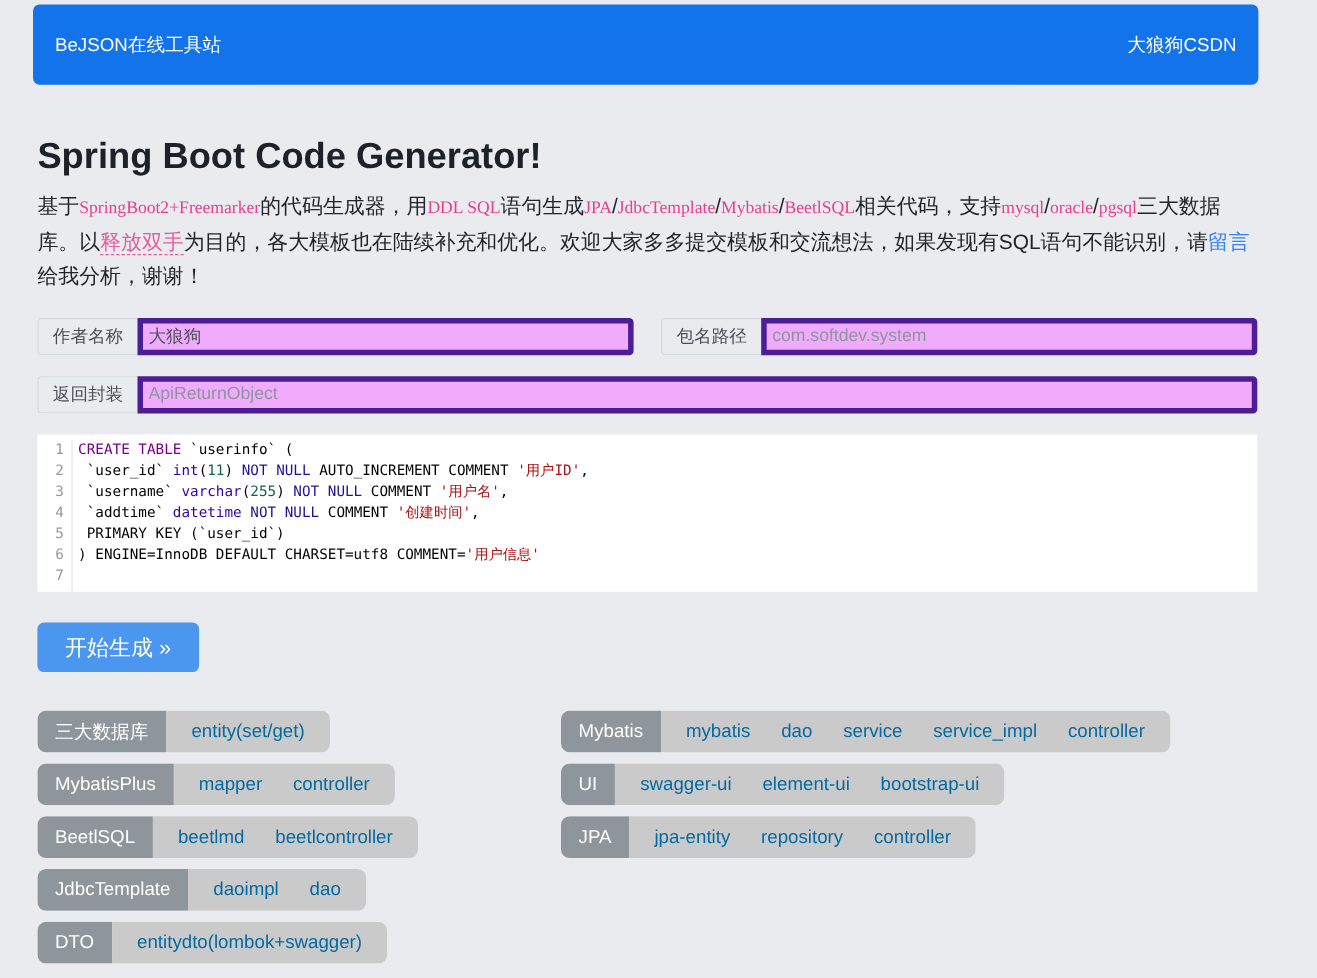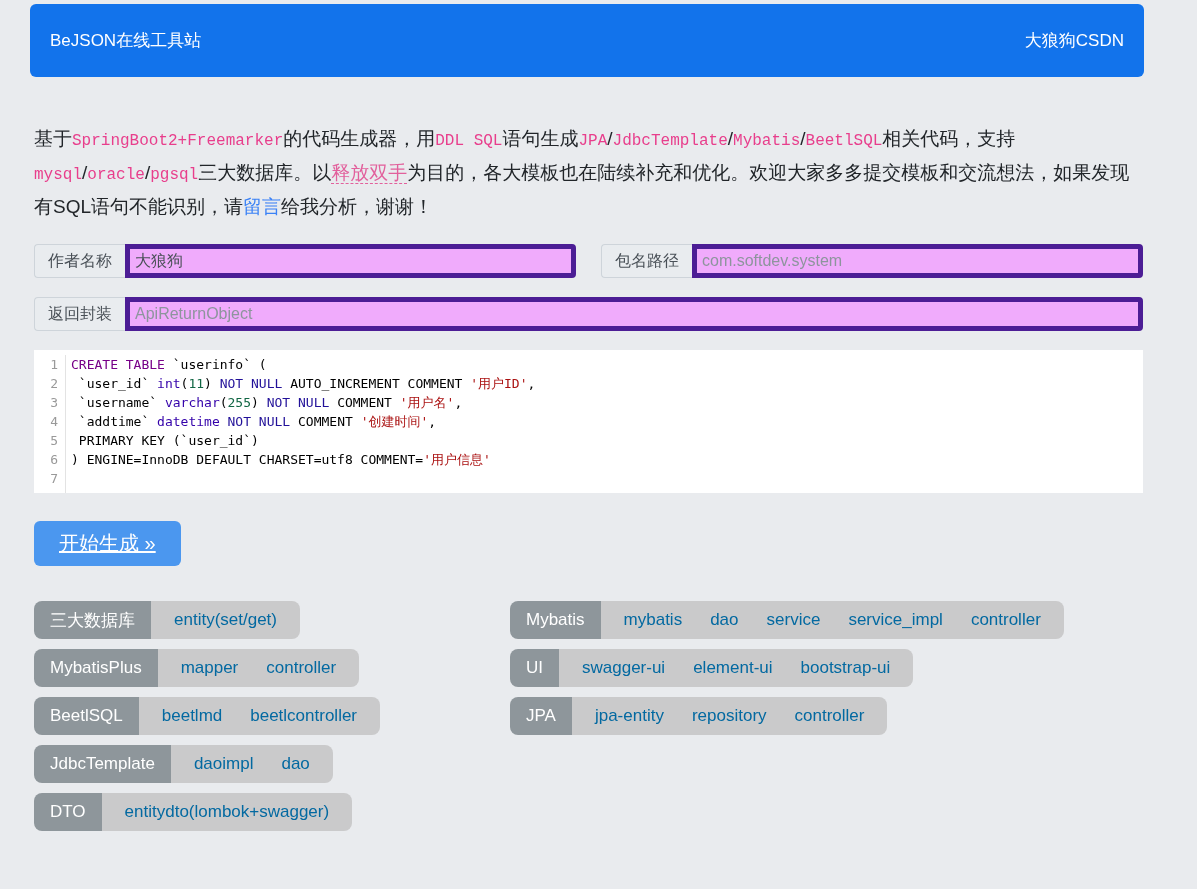--- a/index.html
+++ b/index.html
@@ -17,21 +17,21 @@
   }
   .header{
     margin:4px 53px 0 30px;height:73px;background:var(--header_bg);
     border-radius:6px;display:flex;align-items:center;justify-content:space-between;
     padding:0 20px;
   }
   .header a{color:#fff;text-decoration:none;font-size:17px;cursor:pointer;}
   .main{margin:0 54px 0 34px;padding-top:46px;}
   .page-title{font-size:33px;font-weight:700;color:#1d2129;margin:0 0 12px 0;letter-spacing:0;}
   .intro{font-size:19px;line-height:31px;margin:0 0 22px 0;}
-  .seg-code{font-family:Liberation Mono, monospace;font-size:16px;color:var(--code_pink);}
+  .seg-code{font-family:Liberation Serif, serif;font-size:16px;color:var(--code_pink);}
   .seg-pink{color:var(--link_pink);text-decoration:none;border-bottom:1px dashed var(--link_pink);cursor:pointer;}
   .seg-blue{color:var(--link_blue);text-decoration:none;cursor:pointer;}
   .form-row{display:flex;gap:25px;margin-bottom:19px;}
   .input-group{display:flex;flex:1;height:34px;}
   .ig-label{
     background:#e9ecef;border:1px solid #ced4da;border-right:0;border-radius:4px 0 0 4px;
     display:flex;align-items:center;padding:16px 13px;font-size:16px;color:#495057;white-space:nowrap;
   }
   .input-group input{
     flex:1;min-width:0;border:5px solid #4c1d95;border-radius:0 4px 4px 0;
@@ -46,39 +46,39 @@
   }
   .gutter{width:32px;flex-shrink:0;text-align:right;padding-right:7px;color:#999;border-right:1px solid #e3e3e3;}
   .code-area{flex:1;padding-left:5px;white-space:pre;overflow:hidden;color:#000;cursor:text;}
   .tok-kw{color:var(--sql_keyword);} .tok-type{color:var(--sql_type);}
   .tok-atom{color:var(--sql_atom);} .tok-num{color:var(--sql_number);}
   .tok-str{color:var(--sql_string);} .tok-pl{color:#000;}
   .generate-btn{
     background:var(--button_bg);color:#fff;border:none;border-radius:6px;
     font-size:20px;padding:9px 25px;cursor:pointer;margin-bottom:35px;
     font-family:"Liberation Sans",sans-serif;
-    text-decoration:underline;
   }
   .tag-area{display:flex;align-items:flex-start;}
   .tag-col-left{width:476px;flex-shrink:0;}
   .tag-col-right{flex:1;}
   .tag-group{display:flex;width:max-content;height:38px;border-radius:8px;overflow:hidden;margin-bottom:10px;}
   .tag-label{background:var(--tag_dark);color:#fff;display:flex;align-items:center;padding:0 16px;font-size:17px;white-space:nowrap;}
   .tag-items{background:var(--tag_light);display:flex;align-items:center;padding:0 9px;}
   .tag-item{padding:0 14px;font-size:17px;color:#0369a1;line-height:38px;cursor:pointer;white-space:nowrap;}
 </style>
 </head>
 <body>
 
 <div class="header">
   <a>BeJSON在线工具站</a>
   <a>大狼狗CSDN</a>
 </div>
 
 <div class="main">
+  <h1 class="page-title">Spring Boot Code Generator!</h1>
 
   <p class="intro"><span>基于</span><code class="seg-code">SpringBoot2+Freemarker</code><span>的代码生成器，用</span><code class="seg-code">DDL SQL</code><span>语句生成</span><code class="seg-code">JPA</code><span>/</span><code class="seg-code">JdbcTemplate</code><span>/</span><code class="seg-code">Mybatis</code><span>/</span><code class="seg-code">BeetlSQL</code><span>相关代码，支持</span><code class="seg-code">mysql</code><span>/</span><code class="seg-code">oracle</code><span>/</span><code class="seg-code">pgsql</code><span>三大数据库。以</span><a class="seg-pink">释放双手</a><span>为目的，各大模板也在陆续补充和优化。欢迎大家多多提交模板和交流想法，如果发现有SQL语句不能识别，请</span><a class="seg-blue">留言</a><span>给我分析，谢谢！</span></p>
 
   <div class="form-row">
     <div class="input-group">
       <span class="ig-label">作者名称</span>
       <input type="text" value="大狼狗" style="">
     </div>
     <div class="input-group">
       <span class="ig-label">包名路径</span>

